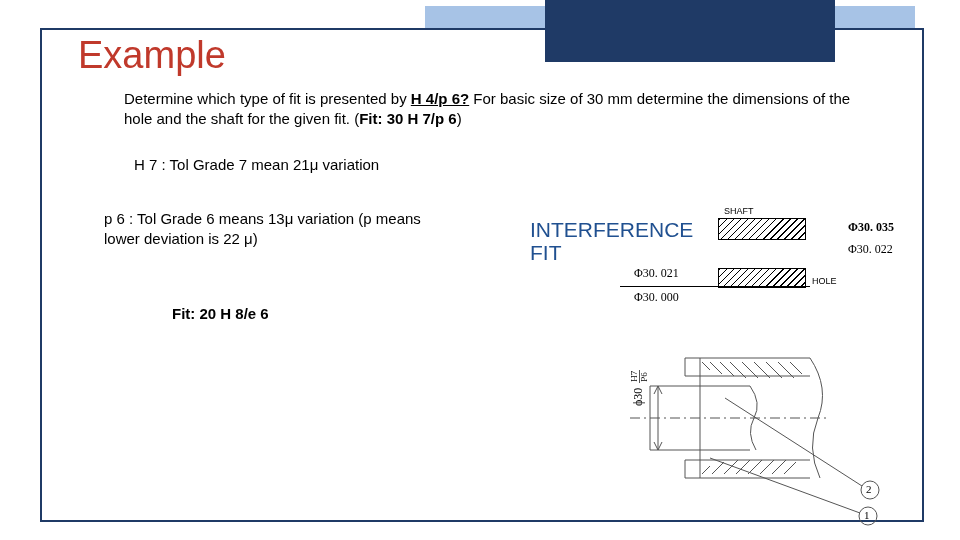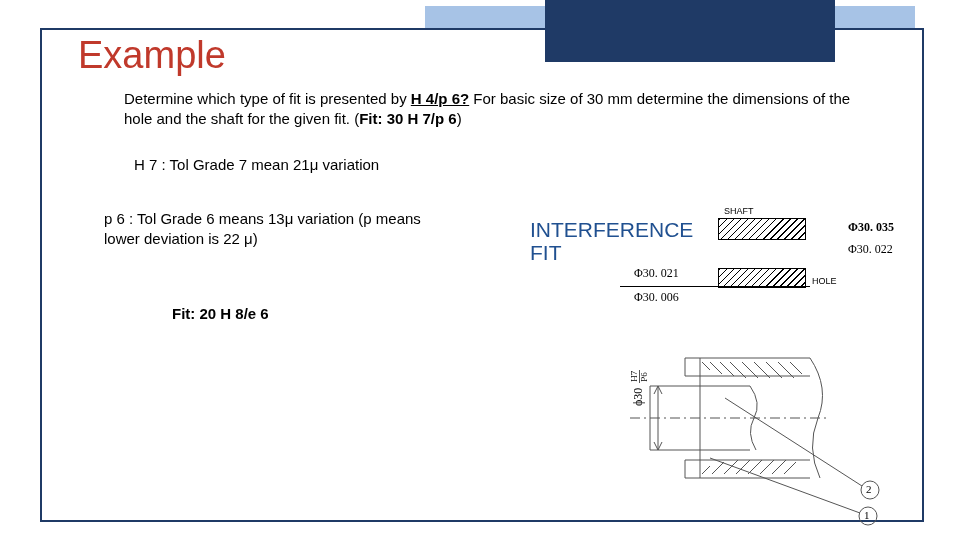--- a/index.html
+++ b/index.html
@@ -163,21 +163,21 @@
   <div class="rbox label-tiny" style="top:178px; left:684px;">SHAFT</div>
   <div class="rbox hatch" style="top:190px; left:678px; width:86px; height:20px;"></div>
   <div class="rbox hatch" style="top:240px; left:678px; width:86px; height:18px;"></div>
   <div class="rbox label-tiny" style="top:248px; left:772px;text-align:right;">HOLE</div>
 
   <div class="rbox" style="top:258px; left:580px; width:190px; height:0; border-top:1px solid #000;"></div>
 
   <div class="rbox label-serif" style="top:192px; left:808px;font-weight:bold;">Φ30. 035</div>
   <div class="rbox label-serif" style="top:214px; left:808px;">Φ30. 022</div>
   <div class="rbox label-serif" style="top:238px; left:594px;">Φ30. 021</div>
-  <div class="rbox label-serif" style="top:262px; left:594px;">Φ30. 006</div>
+  <div class="rbox label-serif" style="top:262px; left:594px;">Φ30. 000</div>
 
   <div class="eng">
     <svg viewBox="0 0 280 200" width="280" height="200">
 
       <path d="M70 30 L180 30"></path>
       <path d="M70 150 L180 150"></path>
       <path d="M180 30 Q200 60 188 90 Q176 120 190 150"></path>
       <path d="M70 30 L70 150"></path>
 
       <path d="M70 30 L55 30 L55 48 L70 48"></path>

